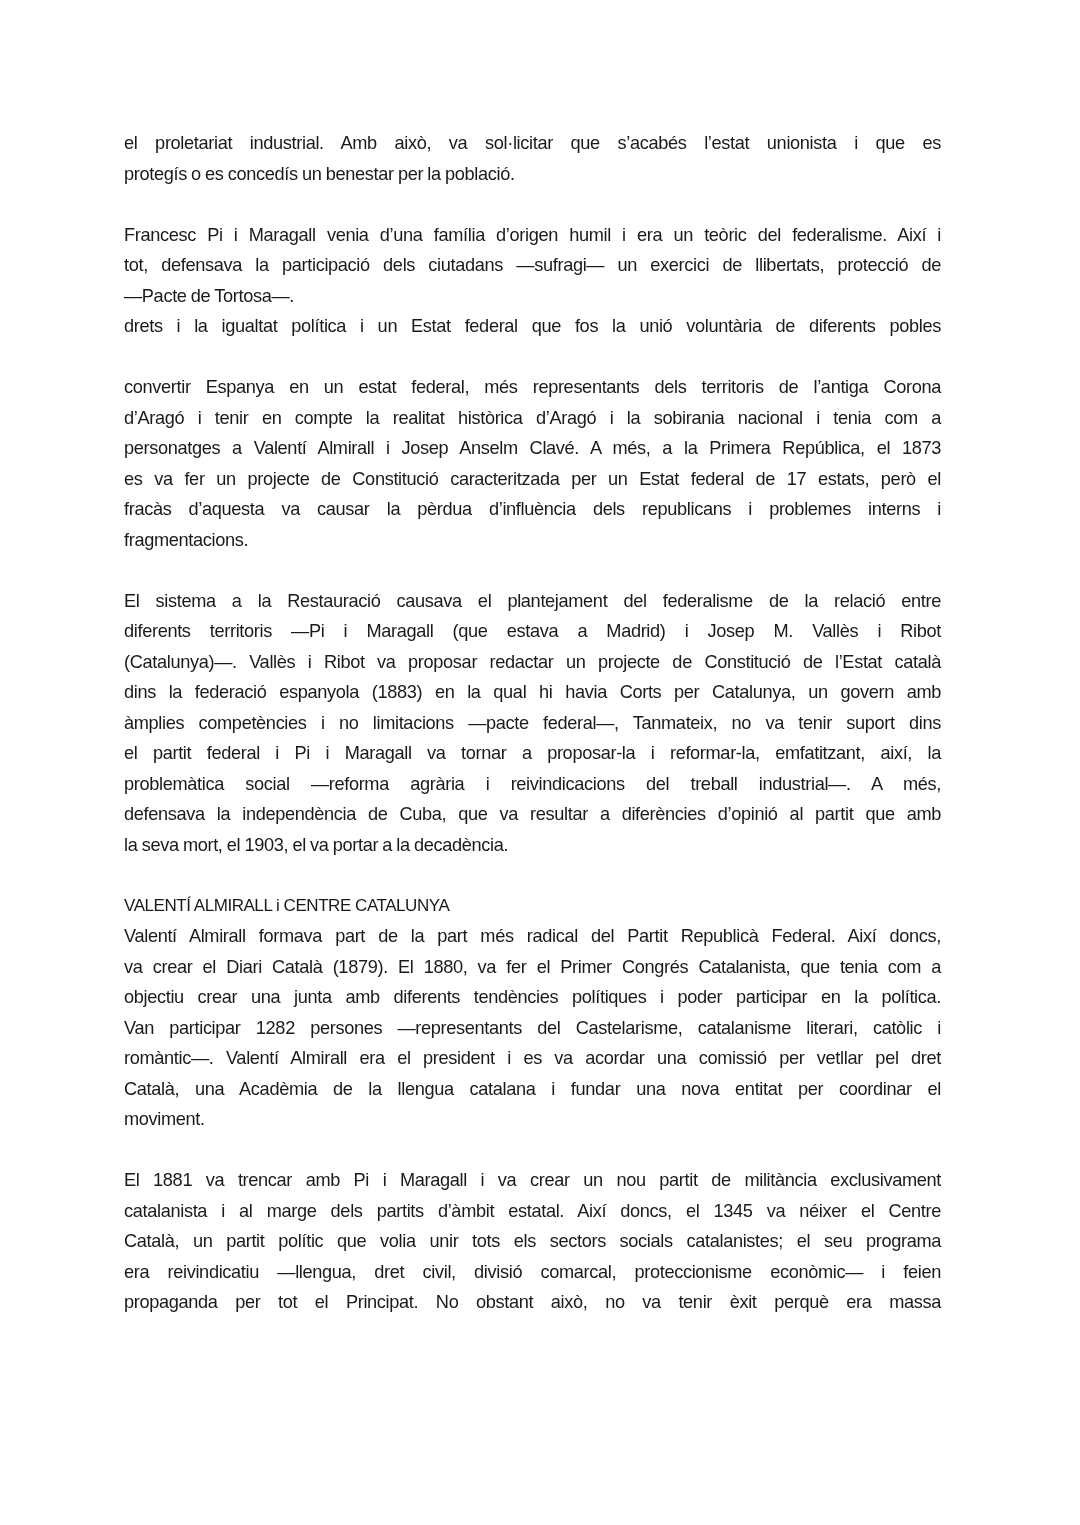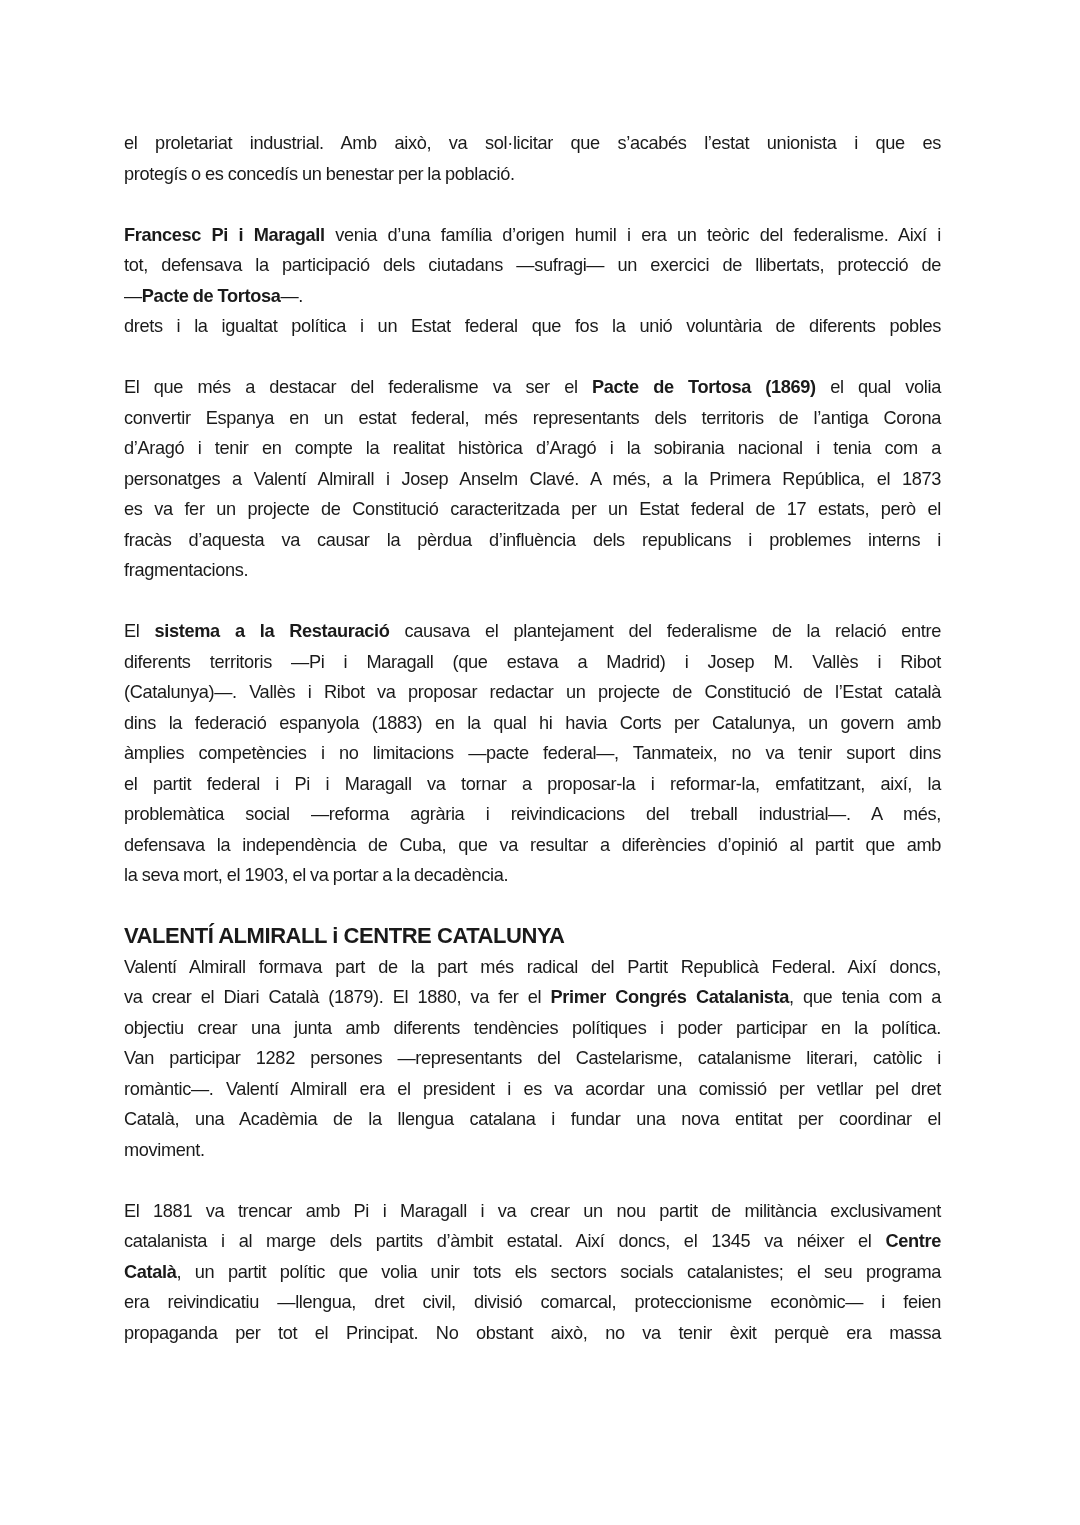--- a/index.html
+++ b/index.html
@@ -36,44 +36,43 @@
       text-align-last: justify;
     }
     .line.last {
       text-align: center;
       text-align-last: left;
     }
     .heading-line {
       display: block;
       height: 30.5px;
       line-height: 30.5px;
-      font-size: 22px;
-      font-weight: bold;
+      font-size: 17px;
+      font-weight: normal;
       letter-spacing: -0.45px;
       white-space: nowrap;
     }
-    b { font-weight: bold; }
+    b { font-weight: normal; }
   </style>
 </head>
 <body>
 
 <div class="page">
   <div id="top-paras">
       <div class="para">
         <span class="line"><span>el proletariat industrial. Amb això, va sol·licitar que s’acabés l’estat unionista i que es</span></span>
         <span class="line last"><span>protegís o es concedís un benestar per la població.</span></span>
       </div>
       <div class="para">
         <span class="line"><b>Francesc Pi i Maragall</b><span> venia d’una família d’origen humil i era un teòric del federalisme. Així i</span></span>
         <span class="line"><span>tot, defensava la participació dels ciutadans —sufragi— un exercici de llibertats, protecció de</span></span>
         <span class="line last"><span>—</span><b>Pacte de Tortosa</b><span>—.</span></span>
         <span class="line"><span>drets i la igualtat política i un Estat federal que fos la unió voluntària de diferents pobles</span></span>
       </div>
       <div class="para">
-        <span class="line"><span>El que més a destacar del federalisme va ser el </span><b>Pacte de Tortosa (1869)</b><span> el qual volia</span></span>
         <span class="line"><span>convertir Espanya en un estat federal, més representants dels territoris de l’antiga Corona</span></span>
         <span class="line"><span>d’Aragó i tenir en compte la realitat històrica d’Aragó i la sobirania nacional i tenia com a</span></span>
         <span class="line"><span>personatges a Valentí Almirall i Josep Anselm Clavé. A més, a la Primera República, el 1873</span></span>
         <span class="line"><span>es va fer un projecte de Constitució caracteritzada per un Estat federal de 17 estats, però el</span></span>
         <span class="line"><span>fracàs d’aquesta va causar la pèrdua d’influència dels republicans i problemes interns i</span></span>
         <span class="line last"><span>fragmentacions.</span></span>
       </div>
       <div class="para">
         <span class="line"><span>El </span><b>sistema a la Restauració</b><span> causava el plantejament del federalisme de la relació entre</span></span>
         <span class="line"><span>diferents territoris —Pi i Maragall (que estava a Madrid) i Josep M. Vallès i Ribot</span></span>

